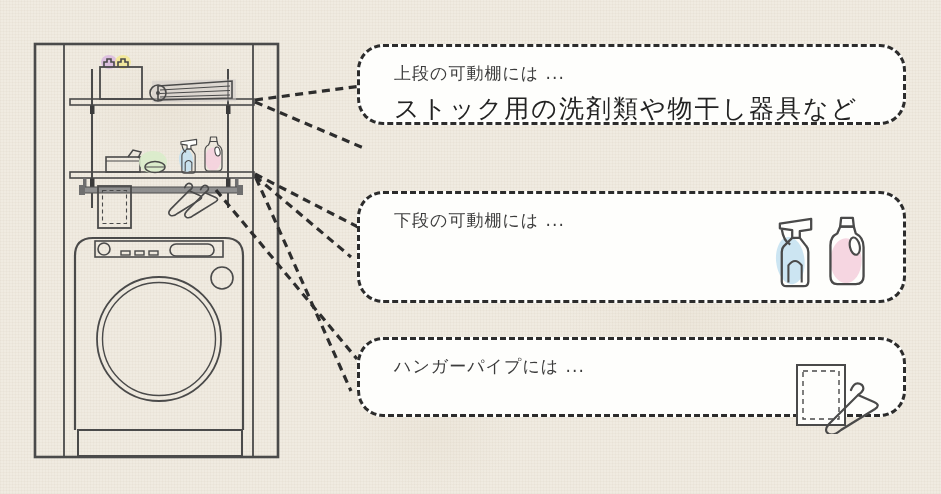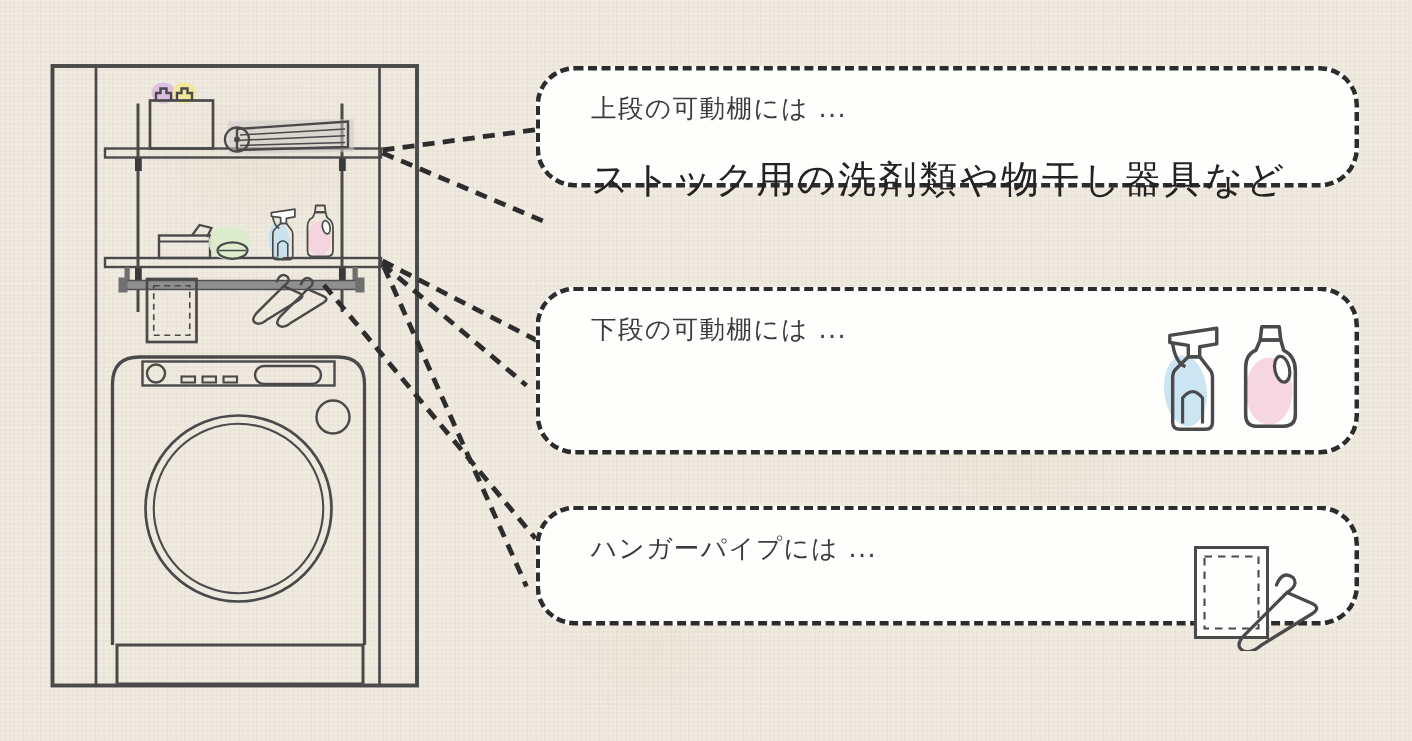--- a/index.html
+++ b/index.html
@@ -21,21 +21,21 @@
   #scene{position:absolute;left:0;top:0;z-index:1;}
   .callout{
     position:absolute;left:357px;width:549px;box-sizing:border-box;
     background:#fefefc;border:3px dashed #2c2c2c;border-radius:26px;
     padding:14px 30px 10px 34px;z-index:2;
   }
   .callout-title{
     display:block;font-size:17px;line-height:1.5;color:#3c3c3c;letter-spacing:1px;
   }
   .callout-desc{
-    display:block;font-size:25px;line-height:1.45;color:#232323;letter-spacing:2px;margin-top:15px;
+    display:block;font-size:25px;line-height:1.45;color:#232323;letter-spacing:2px;margin-top:4px;
   }
   #callout-upper{top:44px;height:81px;}
   #callout-lower{top:191px;height:112px;}
   #callout-pipe{top:337px;height:80px;}
   .callout-icons{position:absolute;display:flex;align-items:flex-end;}
   #callout-lower .callout-icons{right:34px;top:20px;gap:8px;}
   #callout-pipe  .callout-icons{right:20px;top:22px;}
   .ln{stroke:#4a4a4a;fill:none;}
 </style>
 </head>

